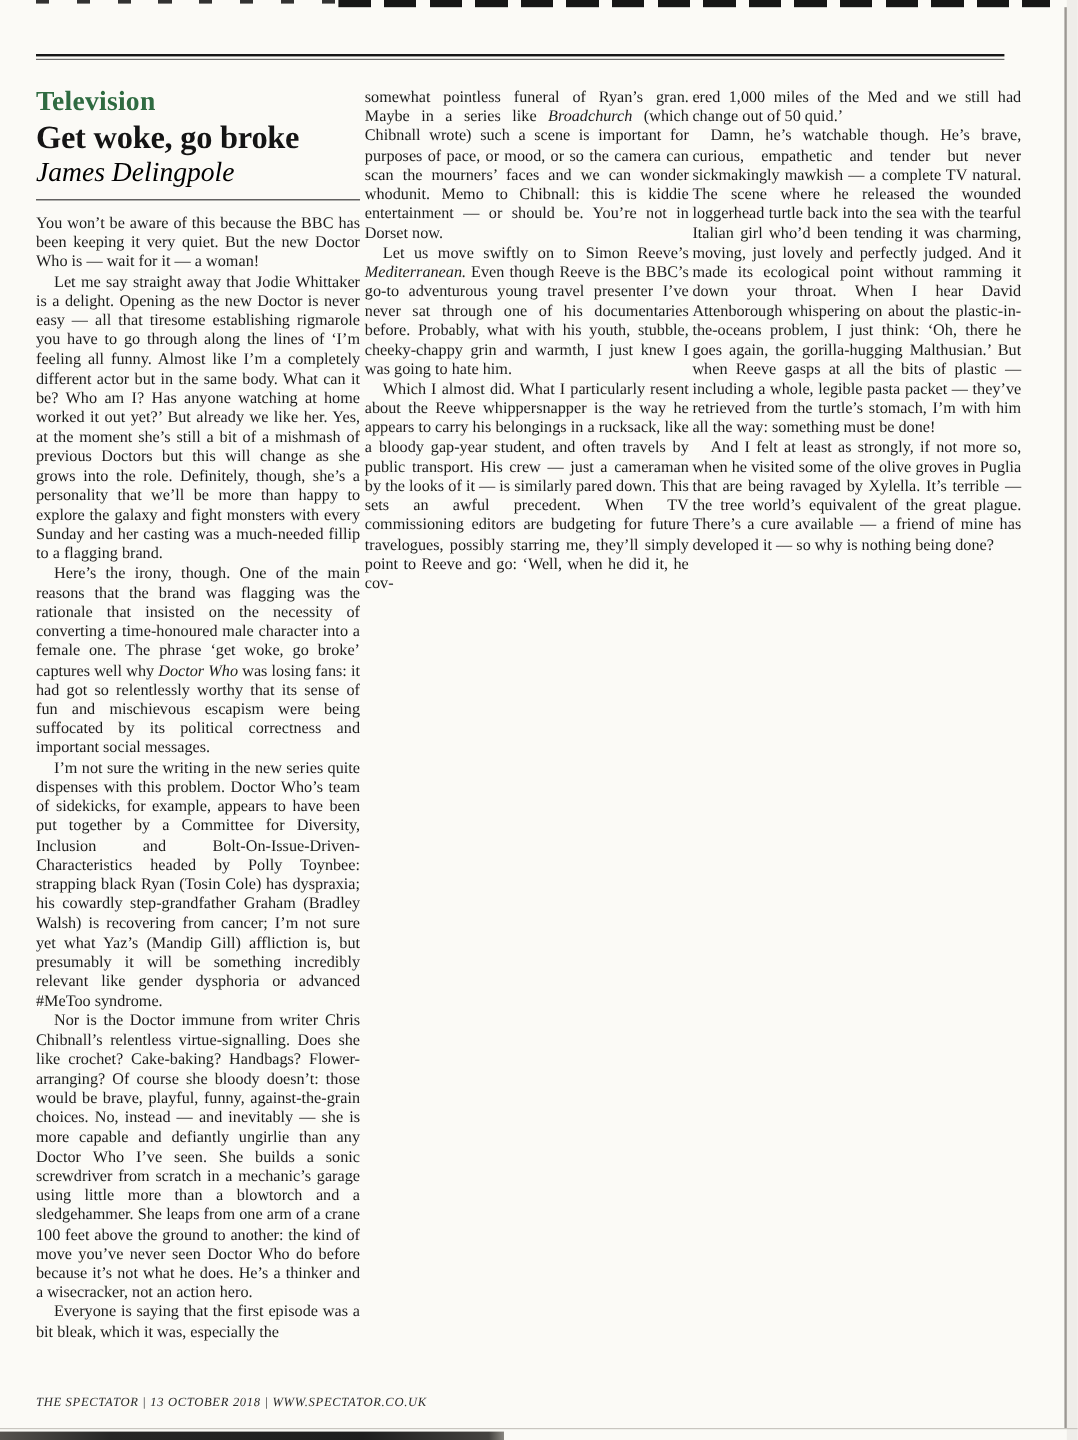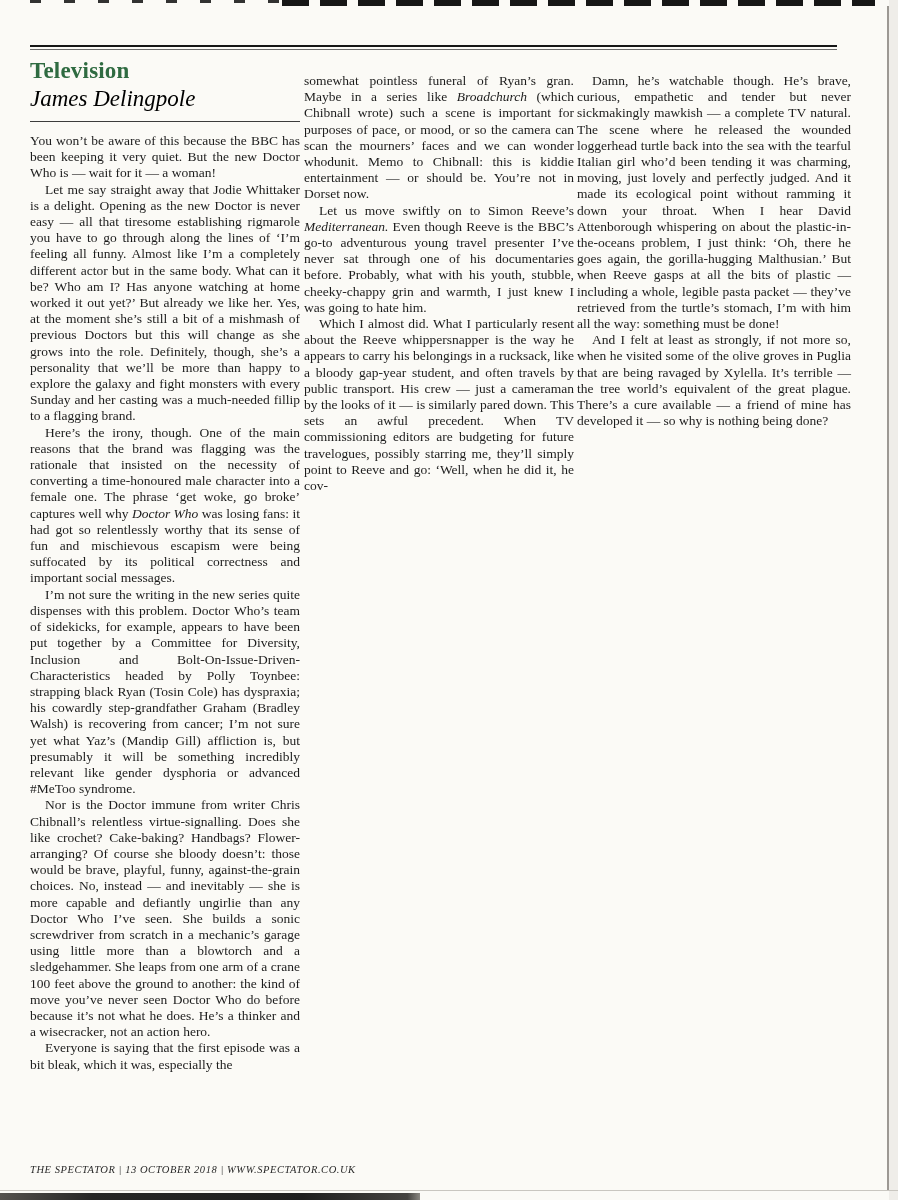--- a/index.html
+++ b/index.html
@@ -51,21 +51,21 @@
     border-top: 2.5px solid #161616;
     border-bottom: 1px solid #6a6a6a;
   }
   .byline-rule {
     border: 0; border-top: 1.5px solid #3c3c3c;
     margin: 10px 0 0 0; width: 270px;
   }
 
   
   .col { position: absolute; }
-  #col1 { left: 30px;  top: 58px; width: 270px; }
+  #col1 { left: 30px;  top: 72px; width: 270px; }
   #col2 { left: 304px; top: 62px; width: 270px; }
   #col3 { left: 577px; top: 62px; width: 274px; }
 
   .section-heading {
     font-size: 23px; line-height: 25px; font-weight: 700;
     color: var(--accent-green, #2f6b41);
     letter-spacing: 0.2px;
   }
   .article-title {
     font-size: 27px; line-height: 28px; font-weight: 700;
@@ -104,38 +104,40 @@
   <div class="scan-top-dashes-left"></div>
   <div class="scan-top-dashes-right"></div>
   <div class="scan-right-edge"></div>
   <div class="scan-bottom-line"></div>
   <div class="scan-bottom-bar"></div>
 
   <div class="rule-top"></div>
 
   <div class="col" id="col1">
     <div class="section-heading">Television</div>
+    <div class="article-title">Get woke, go broke</div>
     <div class="author-byline">James Delingpole</div>
     <hr class="byline-rule">
     <div class="body-text">
         <p class="para"><span>You won’t be aware of this because the BBC has been keeping it very quiet. But the new Doctor Who is — wait for it — a woman!</span></p>
         <p class="para indent"><span>Let me say straight away that Jodie Whittaker is a delight. Opening as the new Doctor is never easy — all that tiresome establishing rigmarole you have to go through along the lines of ‘I’m feeling all funny. Almost like I’m a completely different actor but in the same body. What can it be? Who am I? Has anyone watching at home worked it out yet?’ But already we like her. Yes, at the moment she’s still a bit of a mishmash of previous Doctors but this will change as she grows into the role. Definitely, though, she’s a personality that we’ll be more than happy to explore the galaxy and fight monsters with every Sunday and her casting was a much-needed fillip to a flagging brand.</span></p>
         <p class="para indent"><span>Here’s the irony, though. One of the main reasons that the brand was flagging was the rationale that insisted on the necessity of converting a time-honoured male character into a female one. The phrase ‘get woke, go broke’ captures well why </span><em>Doctor Who</em><span> was losing fans: it had got so relentlessly worthy that its sense of fun and mischievous escapism were being suffocated by its political correctness and important social messages.</span></p>
         <p class="para indent"><span>I’m not sure the writing in the new series quite dispenses with this problem. Doctor Who’s team of sidekicks, for example, appears to have been put together by a Committee for Diversity, Inclusion and Bolt-On-Issue-Driven-Characteristics headed by Polly Toynbee: strapping black Ryan (Tosin Cole) has dyspraxia; his cowardly step-grandfather Graham (Bradley Walsh) is recovering from cancer; I’m not sure yet what Yaz’s (Mandip Gill) affliction is, but presumably it will be something incredibly relevant like gender dysphoria or advanced #MeToo syndrome.</span></p>
         <p class="para indent"><span>Nor is the Doctor immune from writer Chris Chibnall’s relentless virtue-signalling. Does she like crochet? Cake-baking? Handbags? Flower-arranging? Of course she bloody doesn’t: those would be brave, playful, funny, against-the-grain choices. No, instead — and inevitably — she is more capable and defiantly ungirlie than any Doctor Who I’ve seen. She builds a sonic screwdriver from scratch in a mechanic’s garage using little more than a blowtorch and a sledgehammer. She leaps from one arm of a crane 100 feet above the ground to another: the kind of move you’ve never seen Doctor Who do before because it’s not what he does. He’s a thinker and a wisecracker, not an action hero.</span></p>
         <p class="para indent"><span>Everyone is saying that the first episode was a bit bleak, which it was, especially the</span></p>
       </div>
   </div>
 
   <div class="col body-text" id="col2">
       <p class="para"><span>somewhat pointless funeral of Ryan’s gran. Maybe in a series like </span><em>Broadchurch</em><span> (which Chibnall wrote) such a scene is important for purposes of pace, or mood, or so the camera can scan the mourners’ faces and we can wonder whodunit. Memo to Chibnall: this is kiddie entertainment — or should be. You’re not in Dorset now.</span></p>
       <p class="para indent"><span>Let us move swiftly on to Simon Reeve’s </span><em>Mediterranean.</em><span> Even though Reeve is the BBC’s go-to adventurous young travel presenter I’ve never sat through one of his documentaries before. Probably, what with his youth, stubble, cheeky-chappy grin and warmth, I just knew I was going to hate him.</span></p>
       <p class="para indent"><span>Which I almost did. What I particularly resent about the Reeve whippersnapper is the way he appears to carry his belongings in a rucksack, like a bloody gap-year student, and often travels by public transport. His crew — just a cameraman by the looks of it — is similarly pared down. This sets an awful precedent. When TV commissioning editors are budgeting for future travelogues, possibly starring me, they’ll simply point to Reeve and go: ‘Well, when he did it, he cov-</span></p>
     </div>
 
   <div class="col body-text" id="col3">
+      <p class="para"><span>ered 1,000 miles of the Med and we still had change out of 50 quid.’</span></p>
       <p class="para indent"><span>Damn, he’s watchable though. He’s brave, curious, empathetic and tender but never sickmakingly mawkish — a complete TV natural. The scene where he released the wounded loggerhead turtle back into the sea with the tearful Italian girl who’d been tending it was charming, moving, just lovely and perfectly judged. And it made its ecological point without ramming it down your throat. When I hear David Attenborough whispering on about the plastic-in-the-oceans problem, I just think: ‘Oh, there he goes again, the gorilla-hugging Malthusian.’ But when Reeve gasps at all the bits of plastic — including a whole, legible pasta packet — they’ve retrieved from the turtle’s stomach, I’m with him all the way: something must be done!</span></p>
       <p class="para indent"><span>And I felt at least as strongly, if not more so, when he visited some of the olive groves in Puglia that are being ravaged by Xylella. It’s terrible — the tree world’s equivalent of the great plague. There’s a cure available — a friend of mine has developed it — so why is nothing being done?</span></p>
     </div>
 
   <div class="footer-credit">THE SPECTATOR | 13 OCTOBER 2018 | WWW.SPECTATOR.CO.UK</div>
 
 </div>
 
 </body></html>

